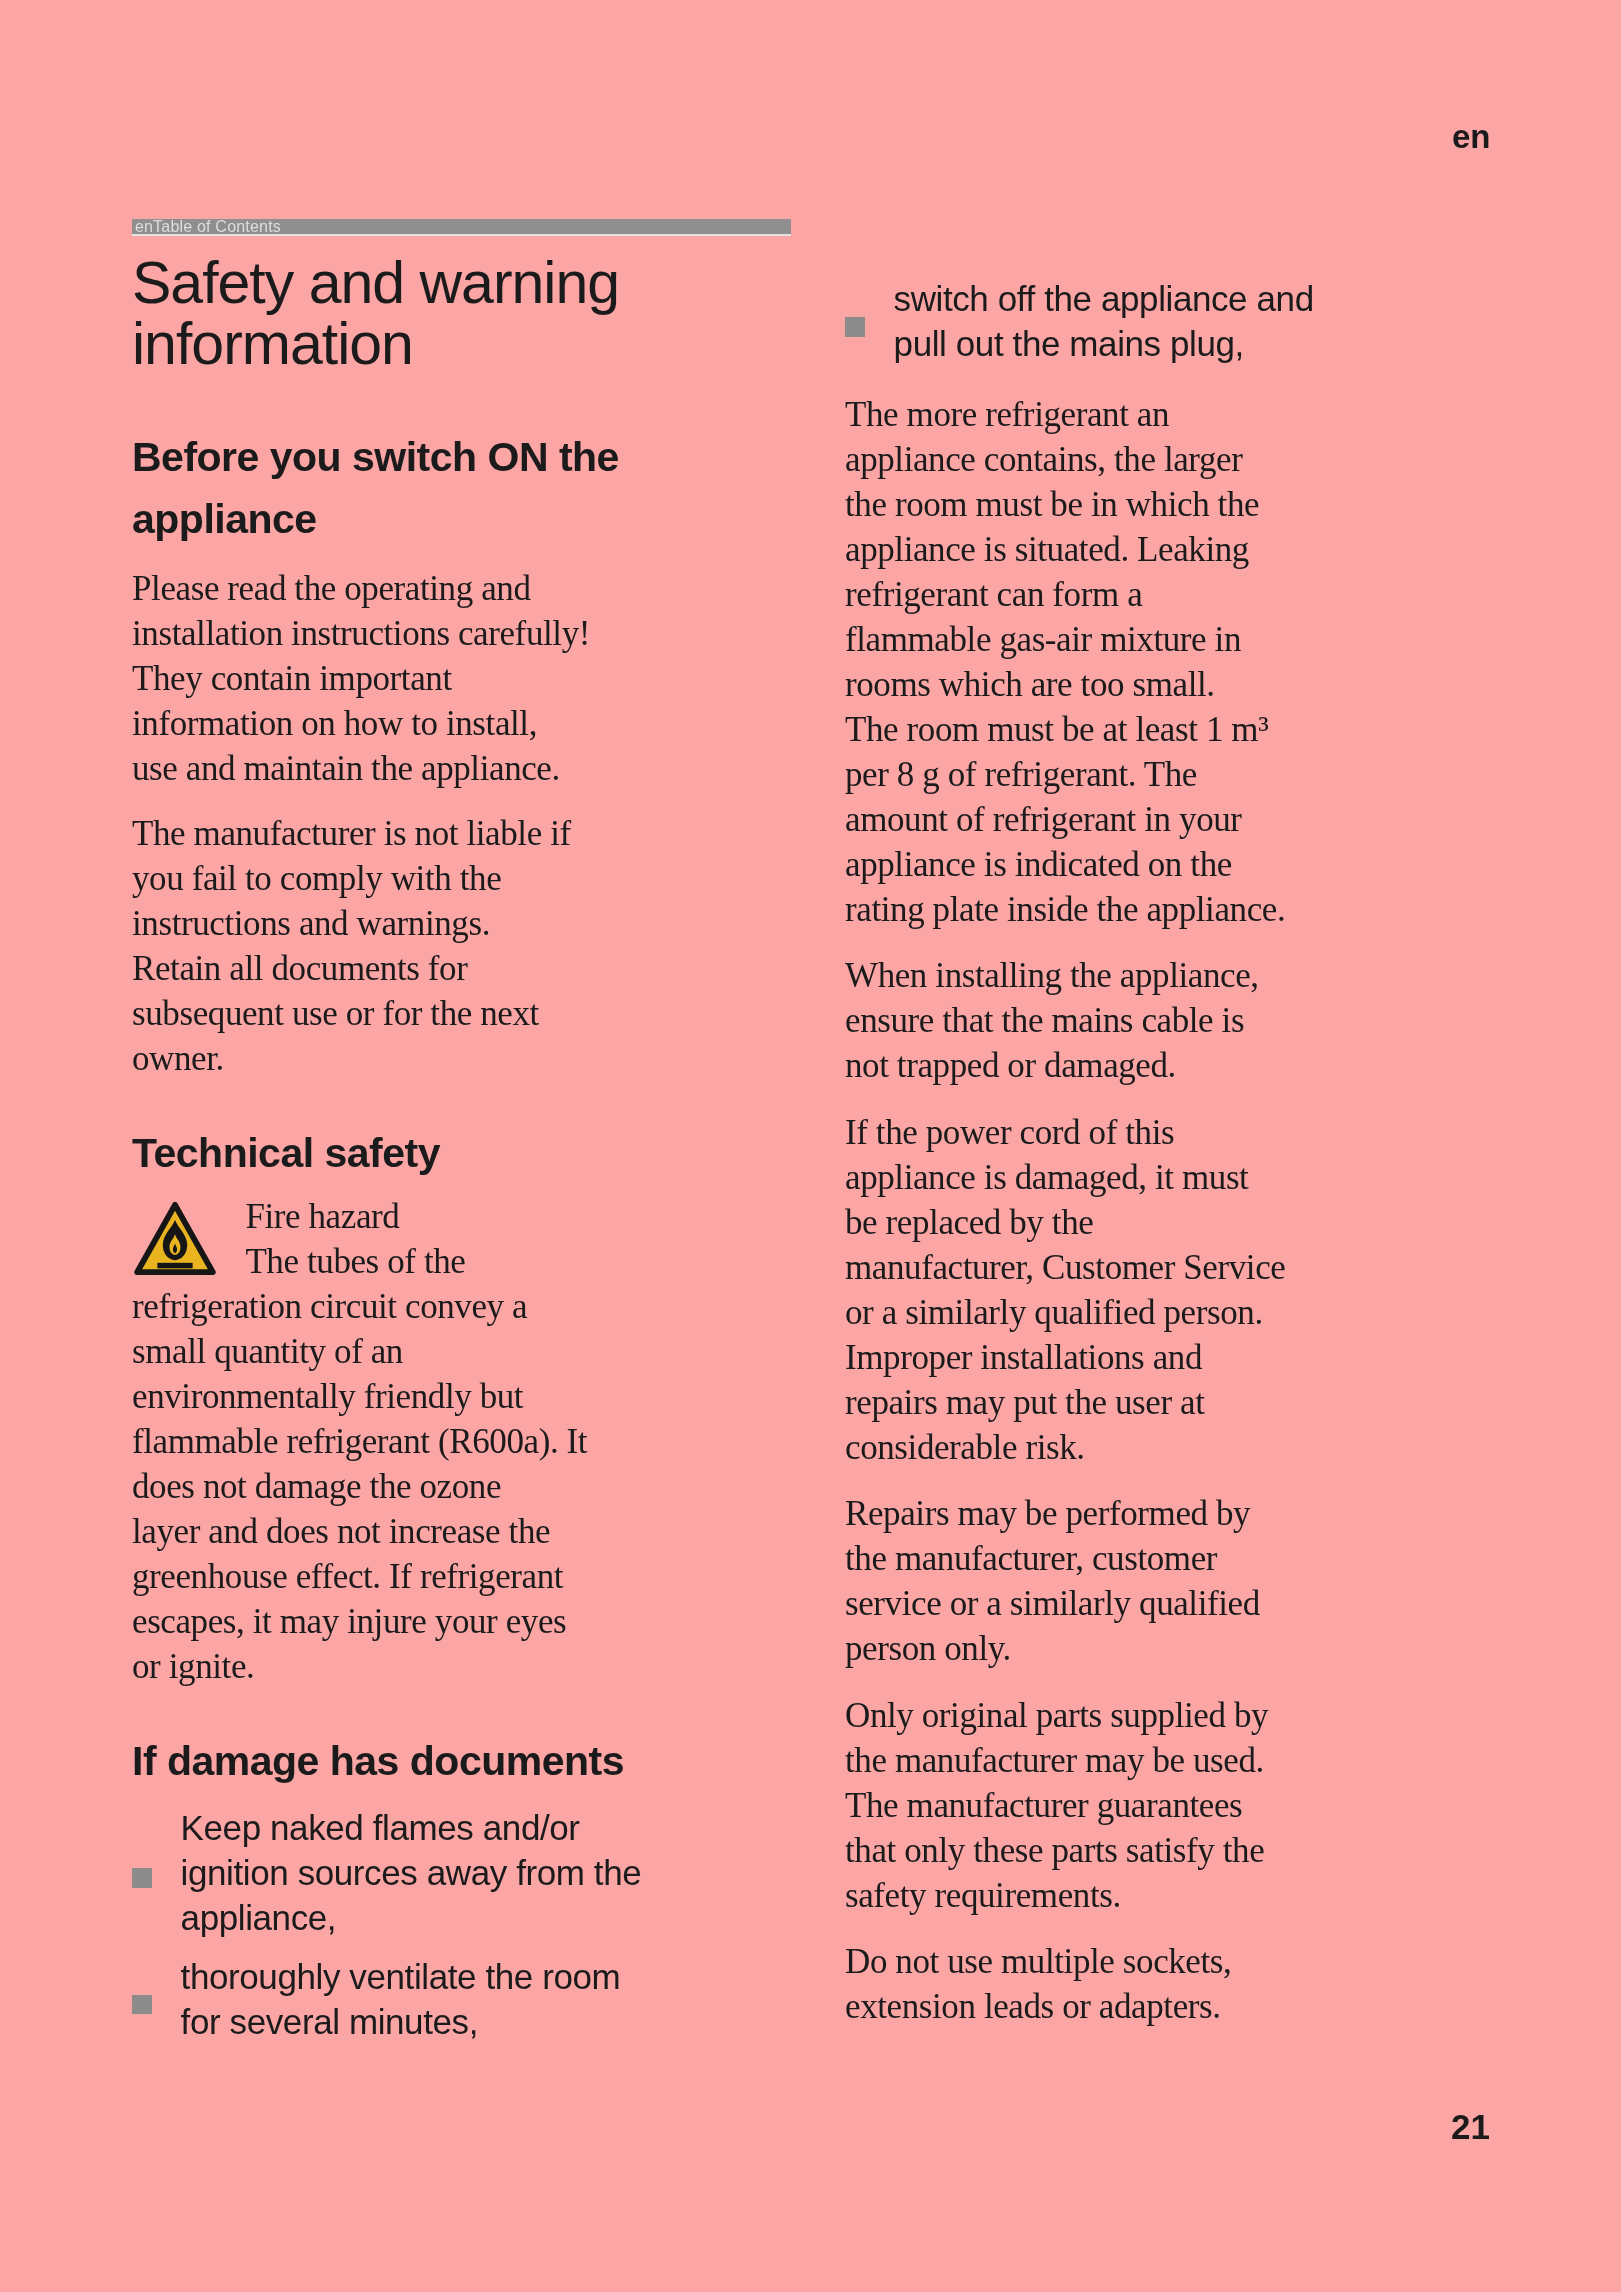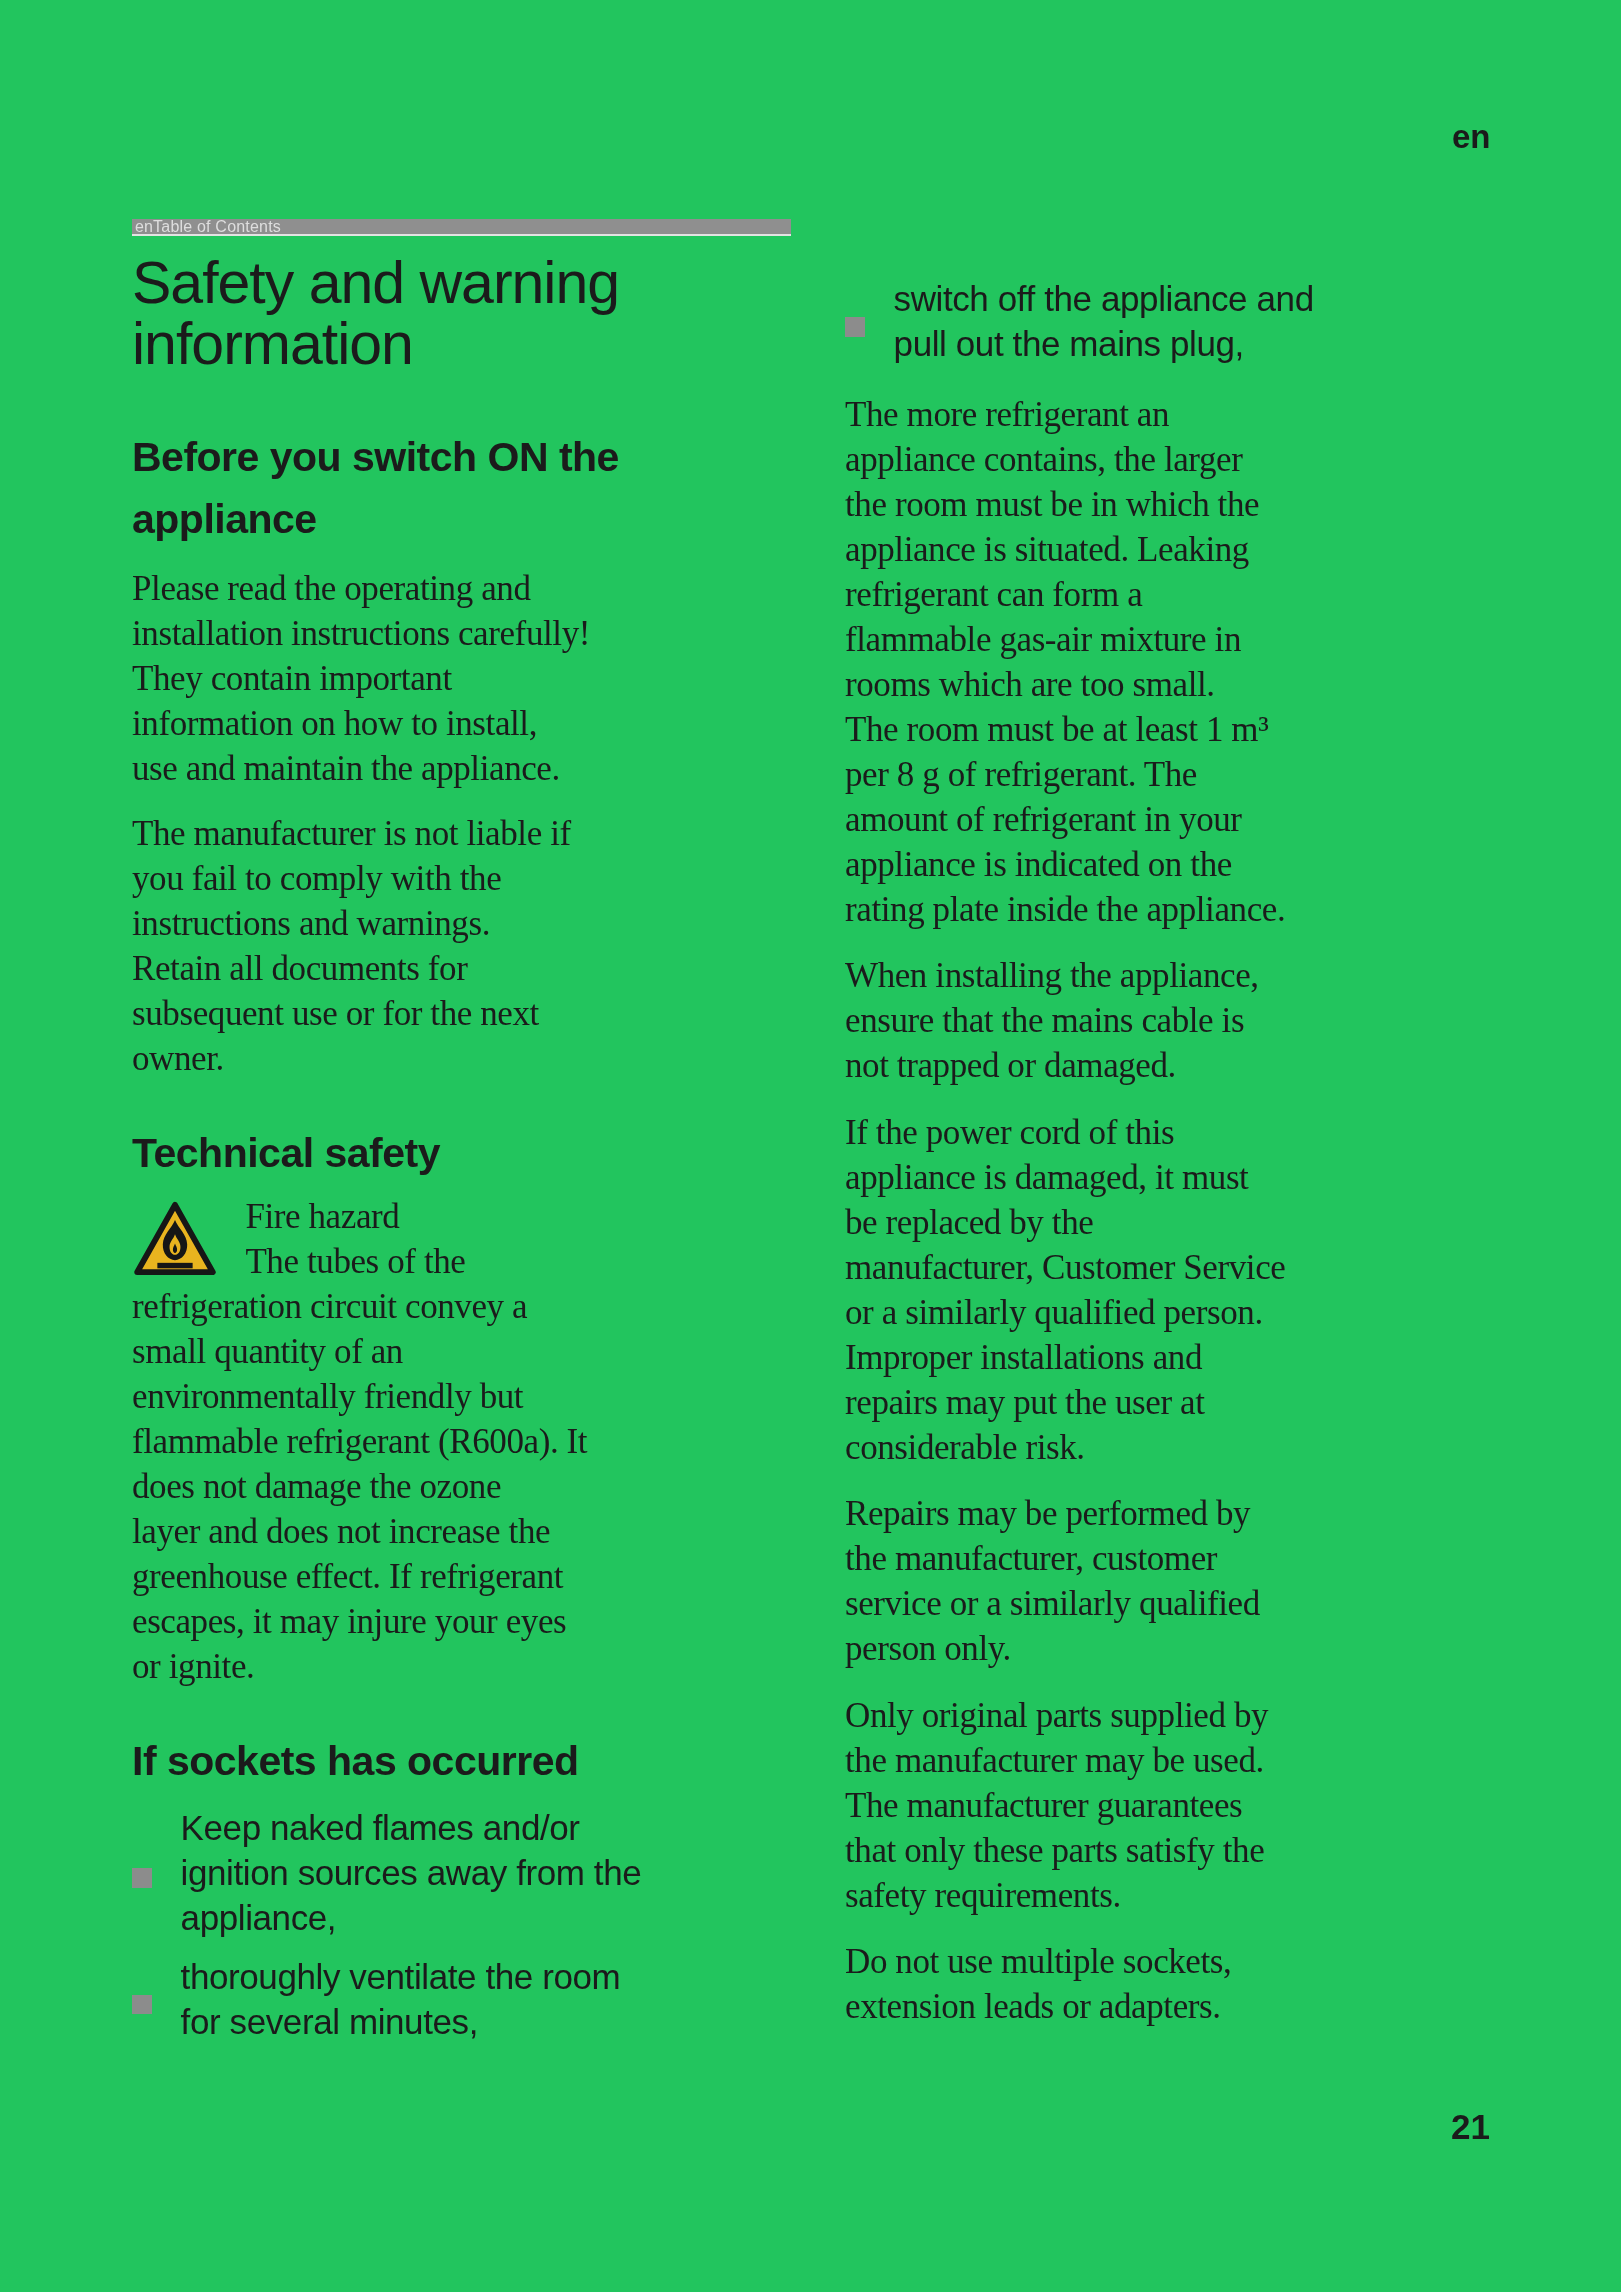--- a/index.html
+++ b/index.html
@@ -1,19 +1,19 @@
 <!DOCTYPE html>
 <html><head>
 <meta charset="utf-8">
 <style>
   html,body { margin:0; padding:0; background:#ffffff; }
   .page {
     position:relative;
     width:1621px; height:2293px;
-    background:#22c55e;
+    background:#fca5a5;
     font-family:"Liberation Sans","DejaVu Sans",sans-serif;
     color:#1b1b1b;
     overflow:hidden;
   }
   .lines { white-space:pre-line; }
 
   
   .col-left  { position:absolute; left:132px; top:0; width:659px; }
   .col-right { position:absolute; left:845px; top:0; width:686px; padding-top:276px; box-sizing:border-box; }
 
@@ -129,21 +129,21 @@
 small quantity of an
 environmentally friendly but
 flammable refrigerant (R600a). It
 does not damage the ozone
 layer and does not increase the
 greenhouse effect. If refrigerant
 escapes, it may injure your eyes
 or ignite.</span>
     </div>
 
-    <div class="h-sub">If sockets has occurred</div>
+    <div class="h-sub">If damage has documents</div>
 
     <ul class="bullet-list">
       <li class="bullet-item">
         <span class="bullet-square"></span>
         <span class="bullet-text lines">Keep naked flames and/or
 ignition sources away from the
 appliance,</span>
       </li>
       <li class="bullet-item">
         <span class="bullet-square"></span>

